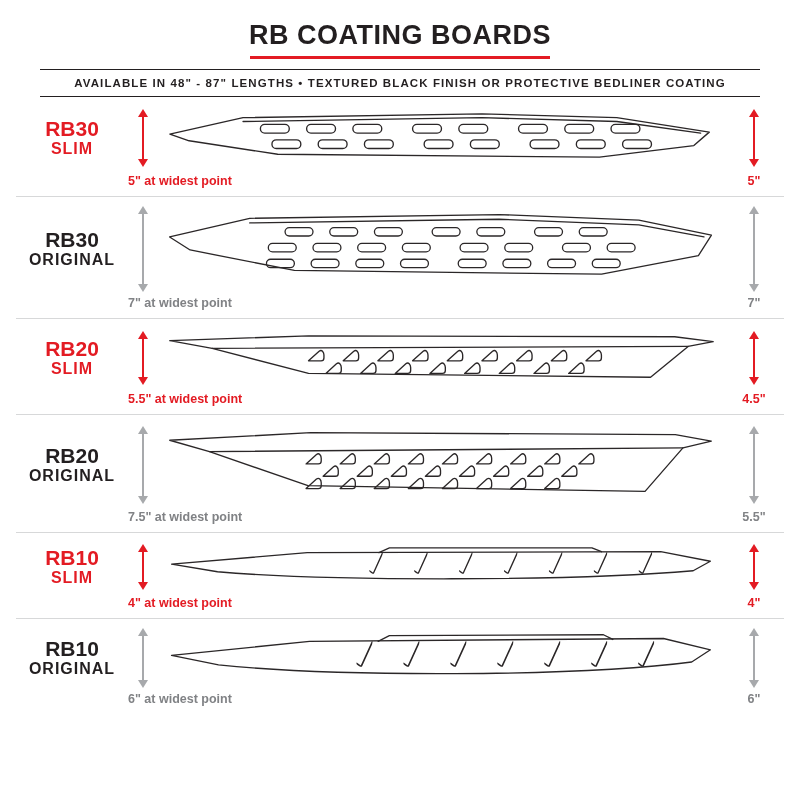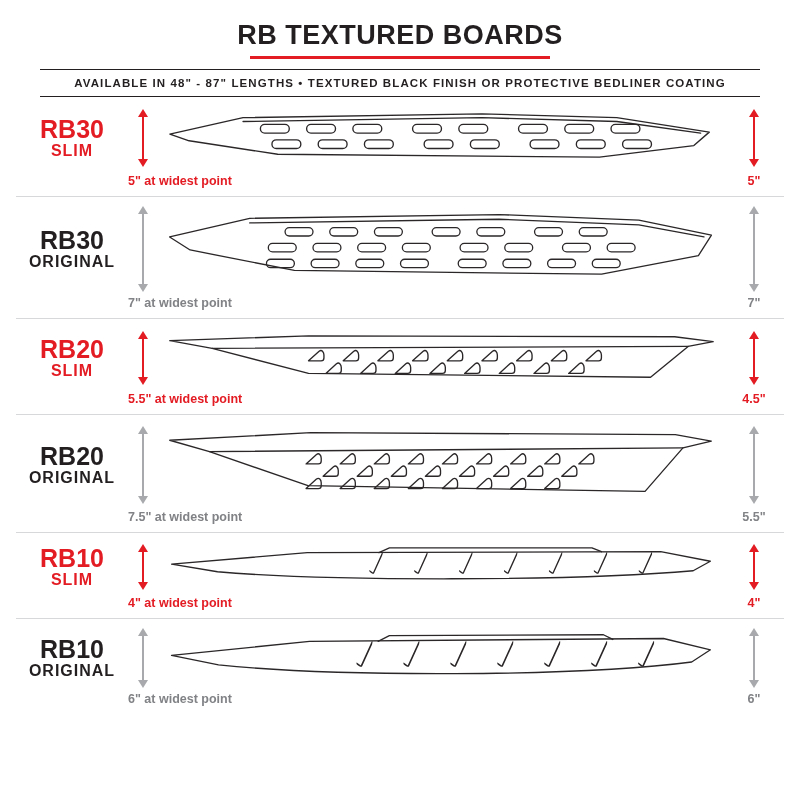--- a/index.html
+++ b/index.html
@@ -23,21 +23,21 @@
   .row {
     display:grid;
     grid-template-columns:112px 30px 1fr 60px;
     grid-template-rows:auto auto;
     align-items:center;
     padding:12px 0 8px 0;
     border-bottom:1px solid #d7d8d9;
   }
   .row:last-child { border-bottom:none; }
   .label { grid-column:1; grid-row:1; text-align:center; }
-  .model { font-size:25px; font-weight:800; line-height:1.05; }
+  .model { font-size:21px; font-weight:800; line-height:1.05; }
   .variant { font-size:16px; font-weight:700; letter-spacing:1px; }
   .arrow-cell { grid-column:2; grid-row:1; display:flex; justify-content:center; }
   .board { grid-column:3; grid-row:1; padding:0 6px; }
   .board svg { width:100%; height:auto; display:block; }
   .rarrow-cell { grid-column:4; grid-row:1; display:flex; justify-content:center; }
   .width-note { grid-column:2 / 4; grid-row:2; text-align:left; font-size:12.5px; font-weight:700; margin-top:7px; }
   .height-note { grid-column:4; grid-row:2; text-align:center; font-size:12.5px; font-weight:700; margin-top:7px; }
   
   .slim .model, .slim .variant, .slim .width-note, .slim .height-note { color:#e31b23; }
   .slim .varrow { color:#e31b23; }
@@ -66,21 +66,21 @@
   <defs>
     <rect id="ov" width="30" height="9" rx="4.5"></rect>
     <path id="tri" d="M0 11 L11 1 Q13 -0.5 14.5 1 Q16 2.5 16 5 L16 8 Q16 11 13 11 Z"></path>
     <symbol id="sl" viewBox="0 0 14 25">
         <path d="M0 22 L4 25 L14 3"></path>
       </symbol>
   </defs>
 </svg>
 
 <div class="header">
-  <div class="title">RB TEXTURED BOARDS</div>
+  <div class="title">RB COATING BOARDS</div>
   <div class="title-underline"></div>
   <div class="subtitle-band">AVAILABLE IN 48" - 87" LENGTHS   •   TEXTURED BLACK FINISH OR PROTECTIVE BEDLINER COATING</div>
 </div>
 
 <div class="rows">
 
   <div class="row slim">
     <div class="label">
       <div class="model">RB30</div>
       <div class="variant">SLIM</div>

